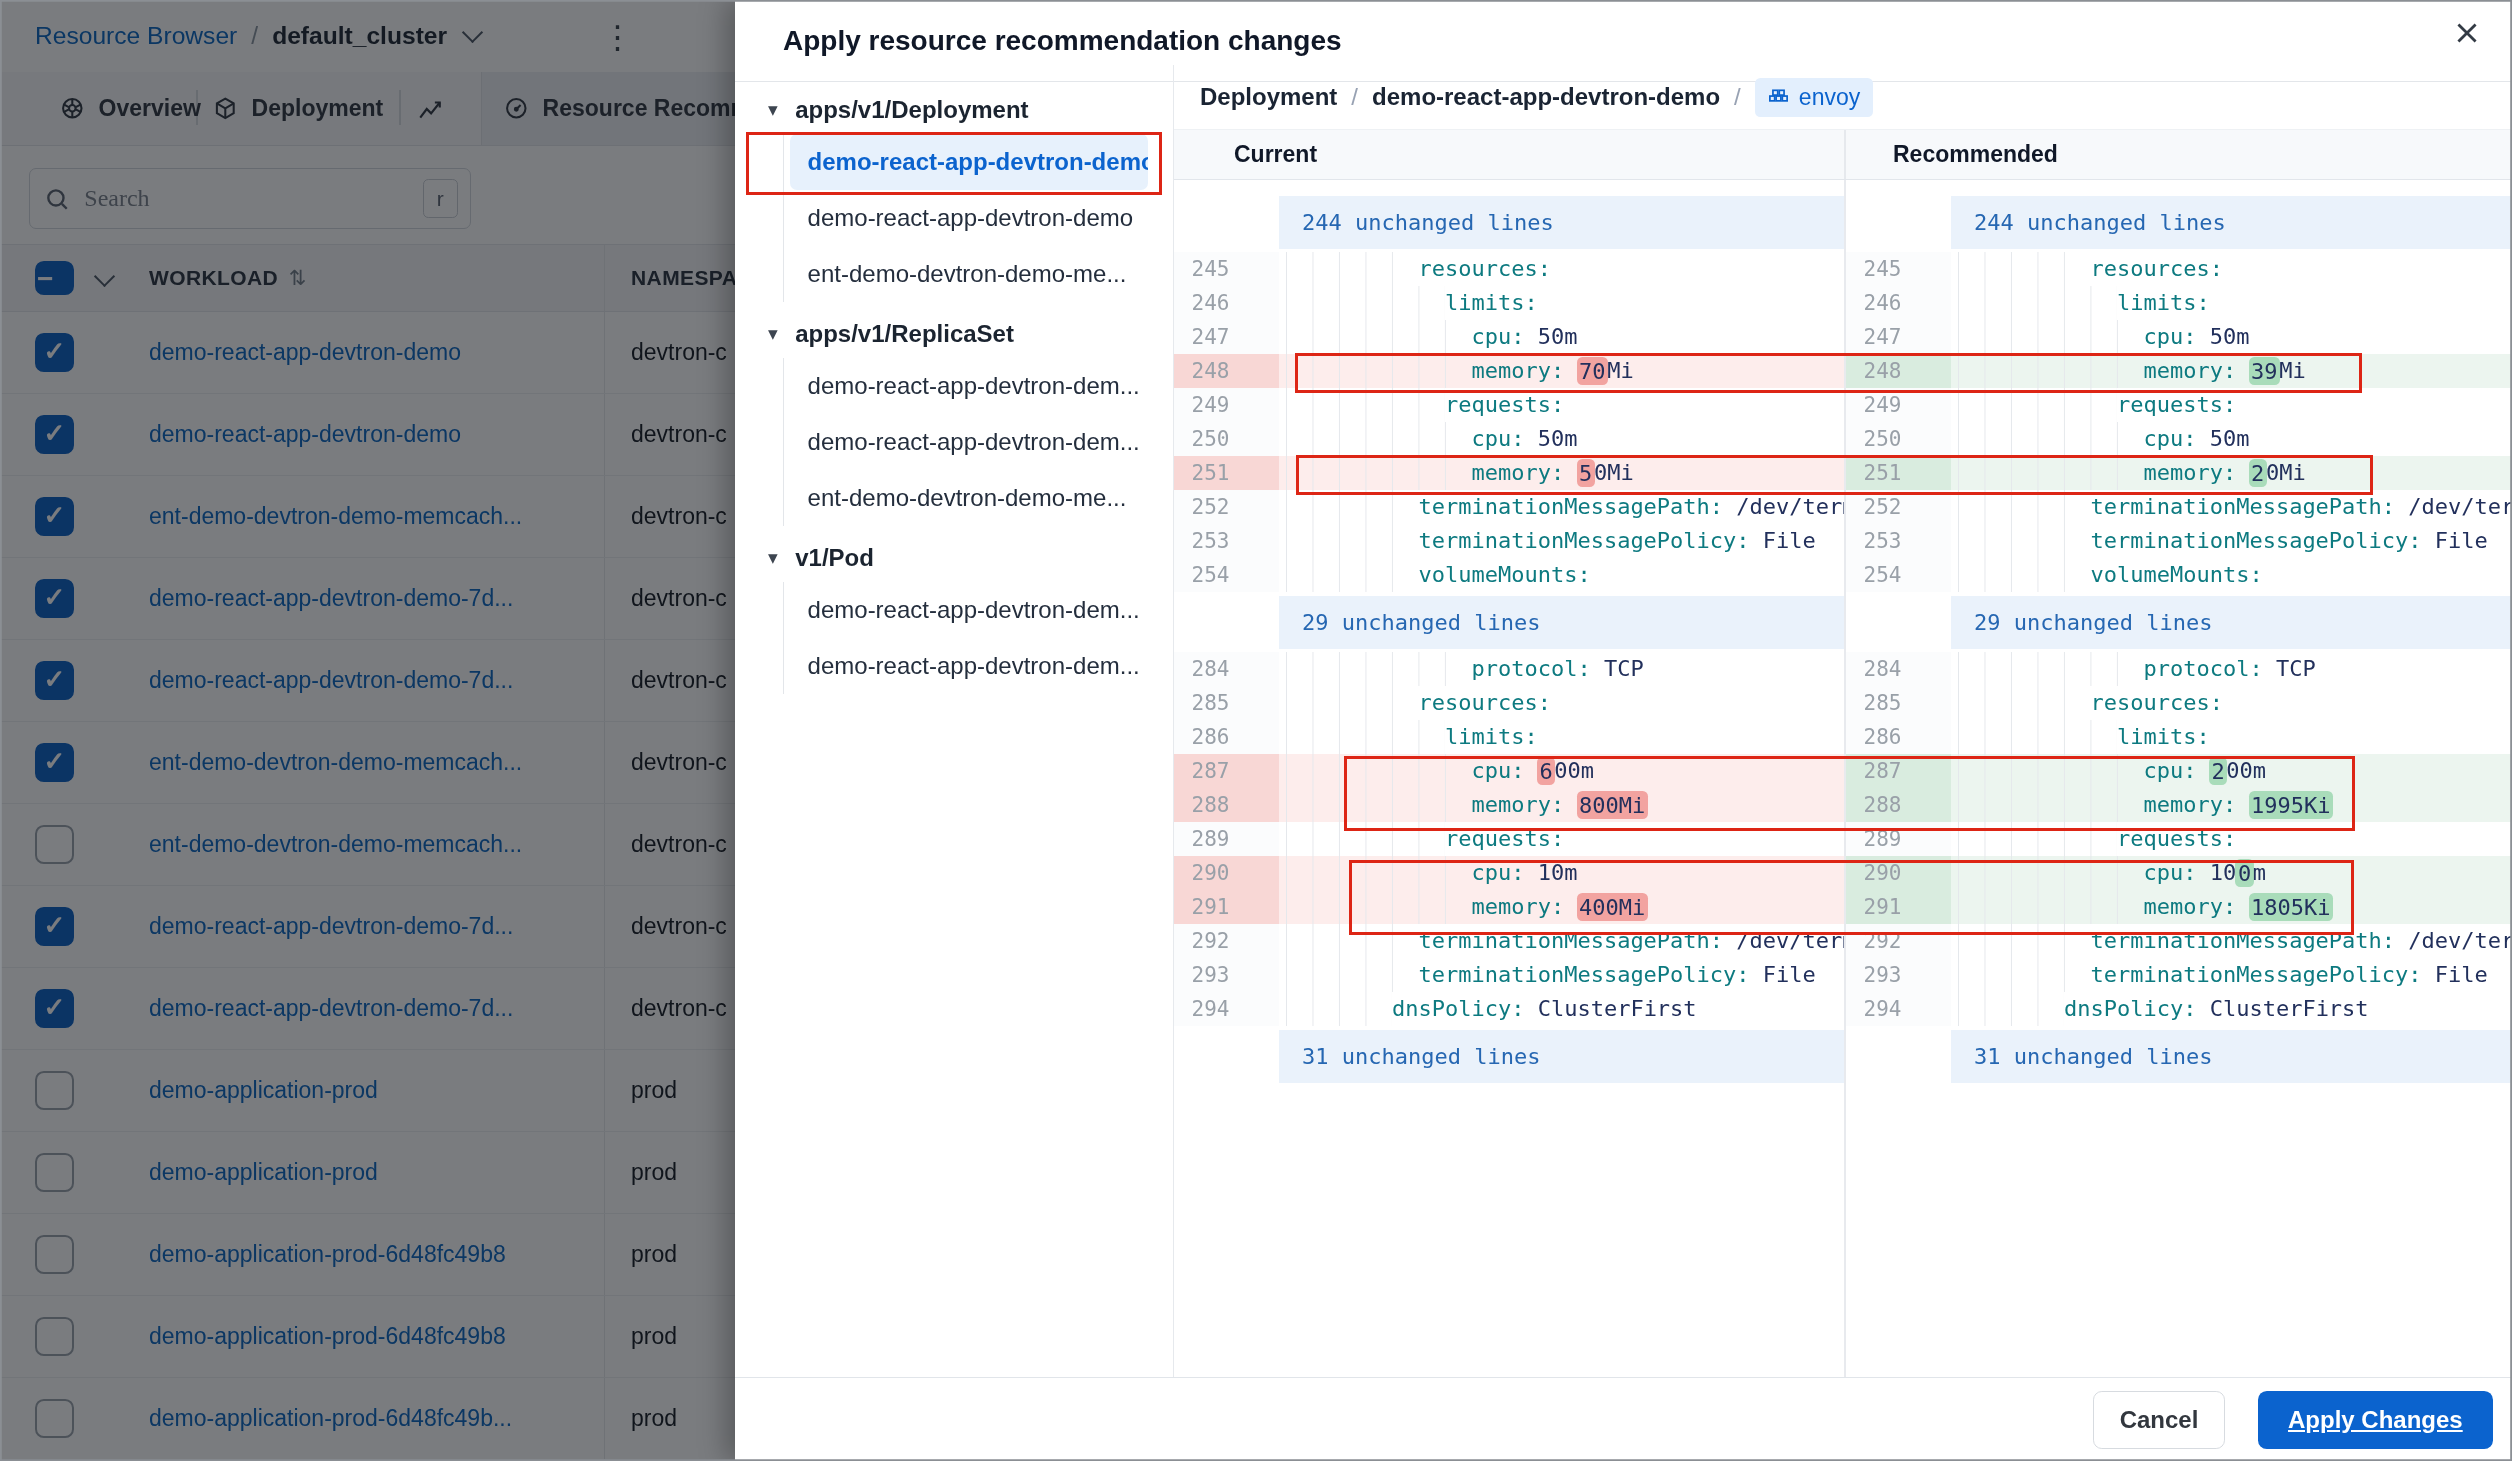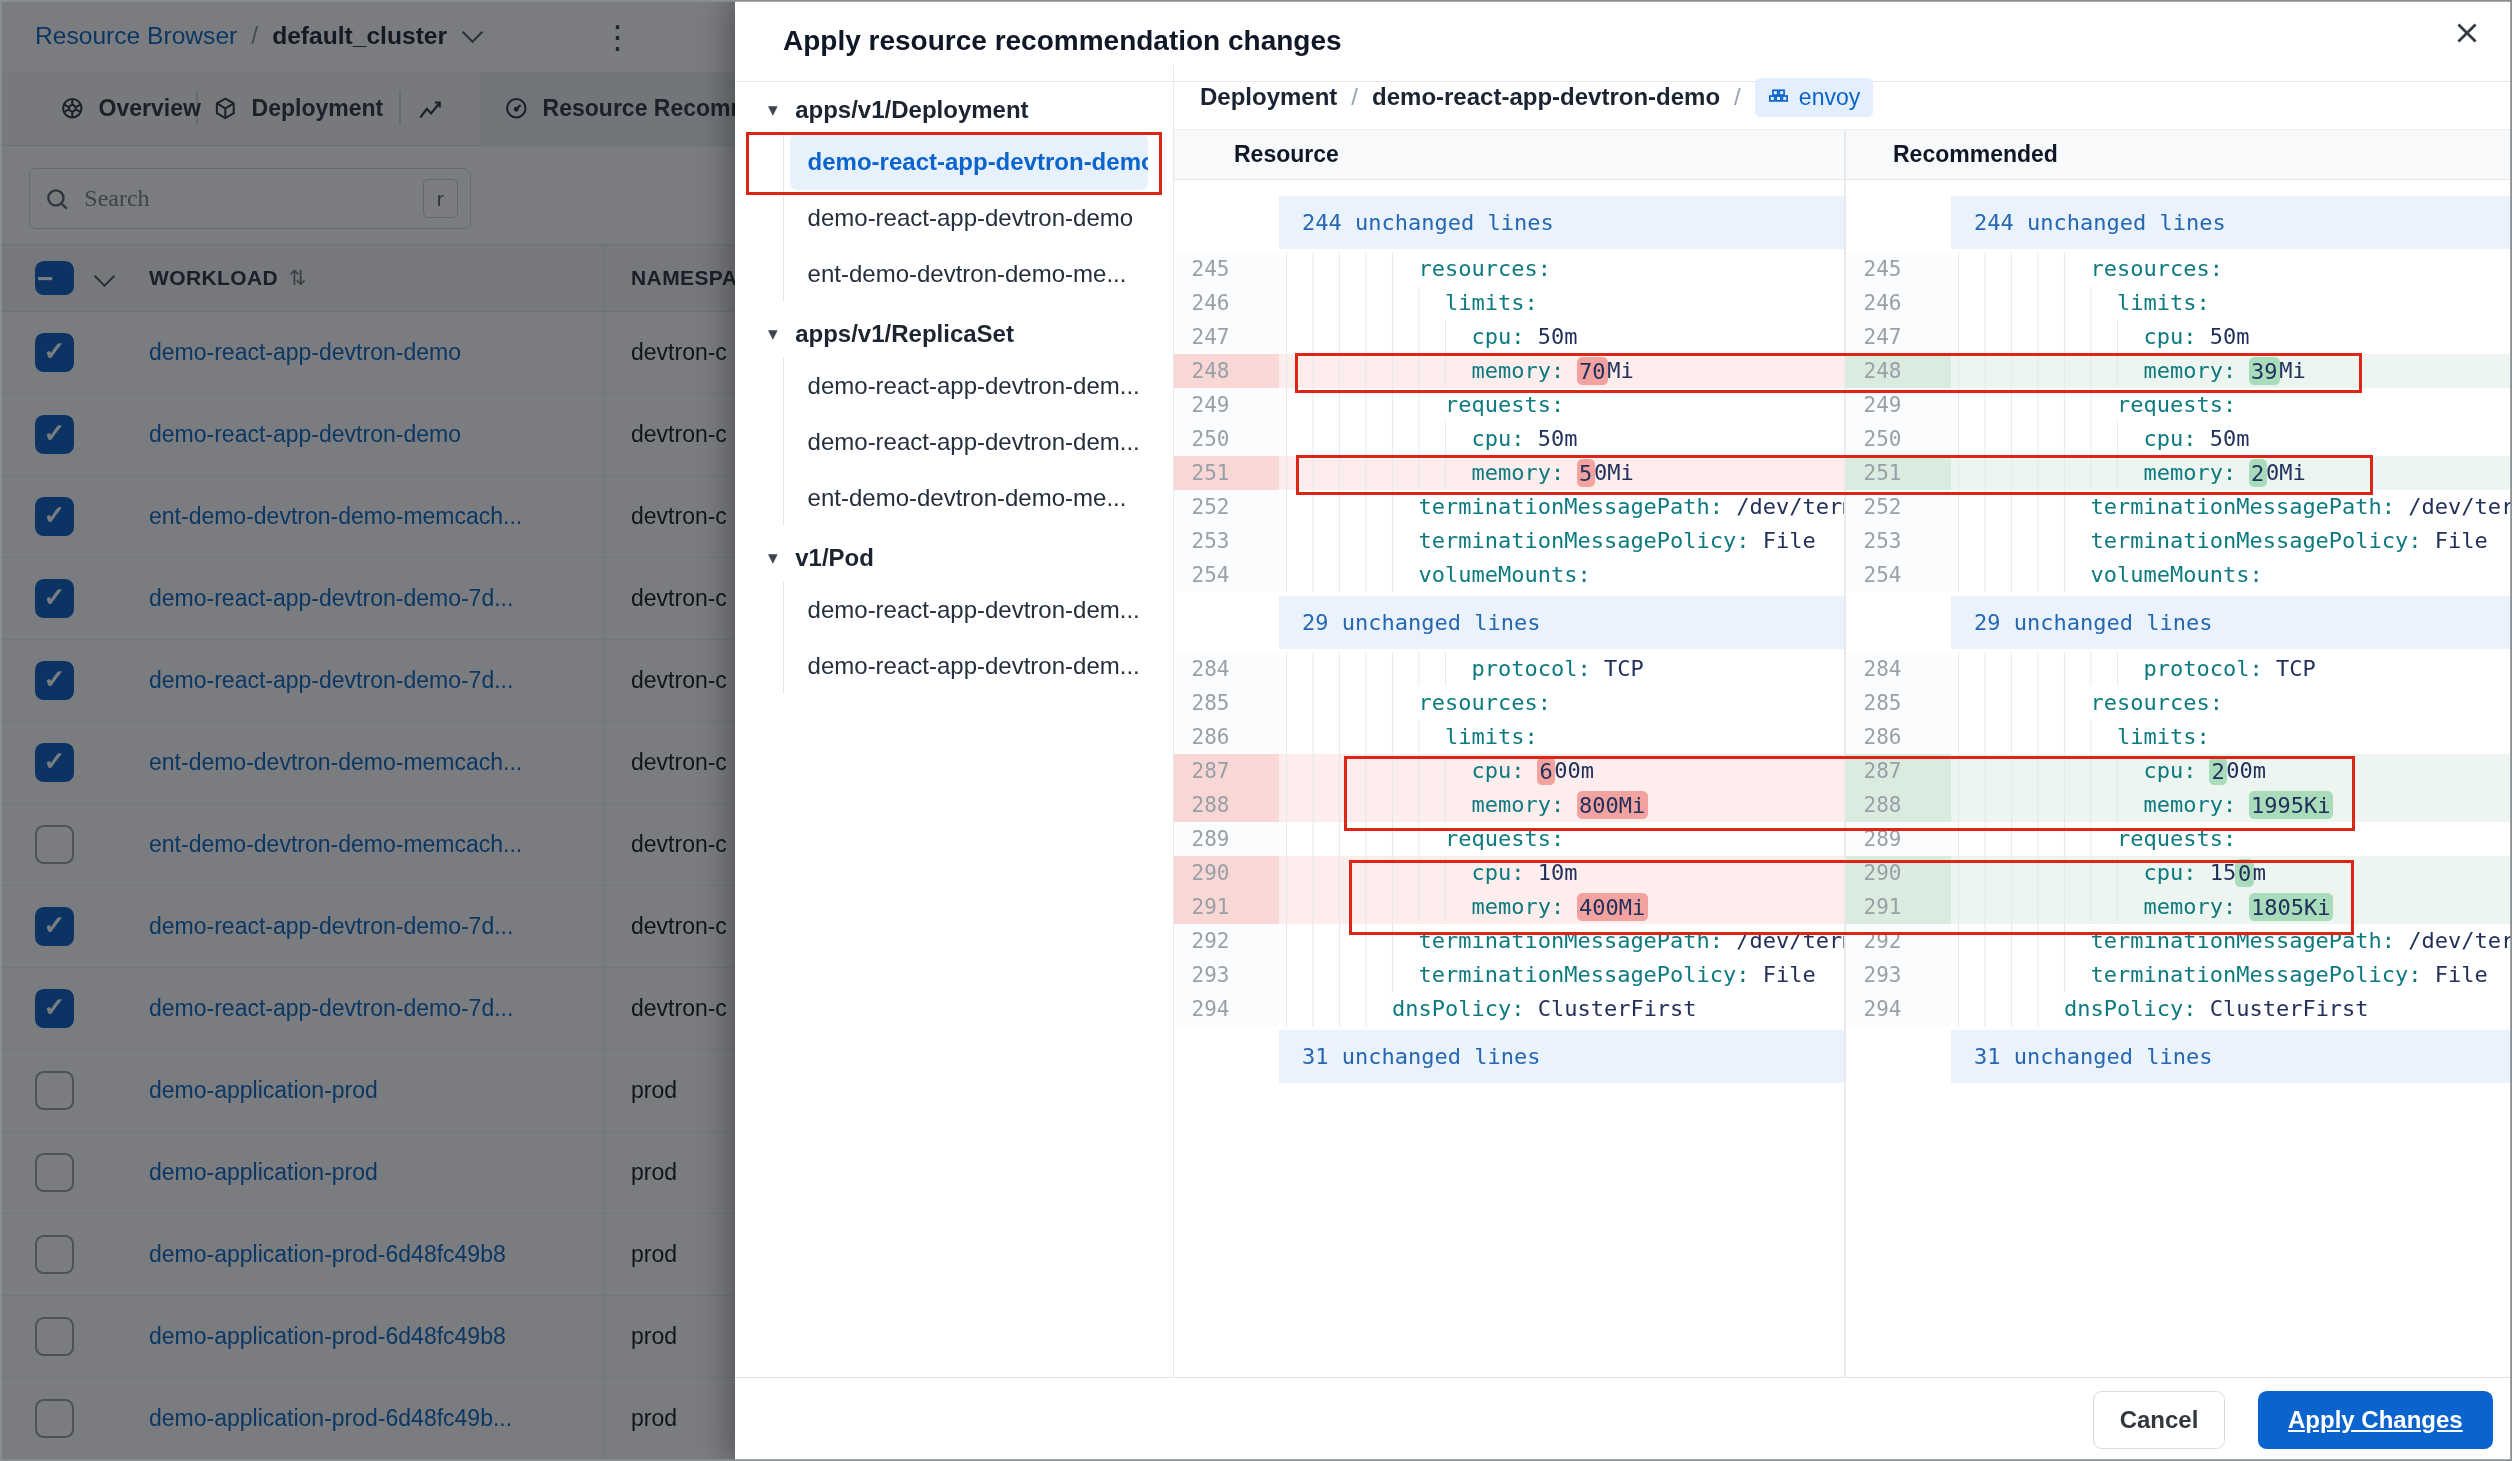--- a/index.html
+++ b/index.html
@@ -367,21 +367,21 @@
                 <rect x="16" y="10.5" width="5" height="5"></rect>
               <rect x="6.2" y="4.5" width="5" height="5"></rect>
                 <rect x="12.8" y="4.5" width="5" height="5"></rect>
             </svg>
             <span>envoy</span>
           </span>
         </div>
 
         <div class="band">
           <div class="bl">
-            <span>Resource</span>
+            <span>Current</span>
           </div>
           <div class="br">
             <span>Recommended</span>
           </div>
         </div>
 
         <div class="scroll">
           <div class="colL" id="colL">
               <div class="dspacer"></div>
               <div class="brow">
@@ -550,21 +550,21 @@
               <div class="dl add">
                 <div class="gut">288</div>
                 <div class="code"><span class="ind">              </span><span class="k">memory:</span><span> </span><span class="chip">1995Ki</span></div>
               </div>
               <div class="dl">
                 <div class="gut">289</div>
                 <div class="code"><span class="ind">            </span><span class="k">requests:</span></div>
               </div>
               <div class="dl add">
                 <div class="gut">290</div>
-                <div class="code"><span class="ind">              </span><span class="k">cpu:</span><span> 15</span><span class="chip">0</span><span>m</span></div>
+                <div class="code"><span class="ind">              </span><span class="k">cpu:</span><span> 10</span><span class="chip">0</span><span>m</span></div>
               </div>
               <div class="dl add">
                 <div class="gut">291</div>
                 <div class="code"><span class="ind">              </span><span class="k">memory:</span><span> </span><span class="chip">1805Ki</span></div>
               </div>
               <div class="dl">
                 <div class="gut">292</div>
                 <div class="code"><span class="ind">          </span><span class="k">terminationMessagePath:</span><span> /dev/termination-log</span></div>
               </div>
               <div class="dl">

